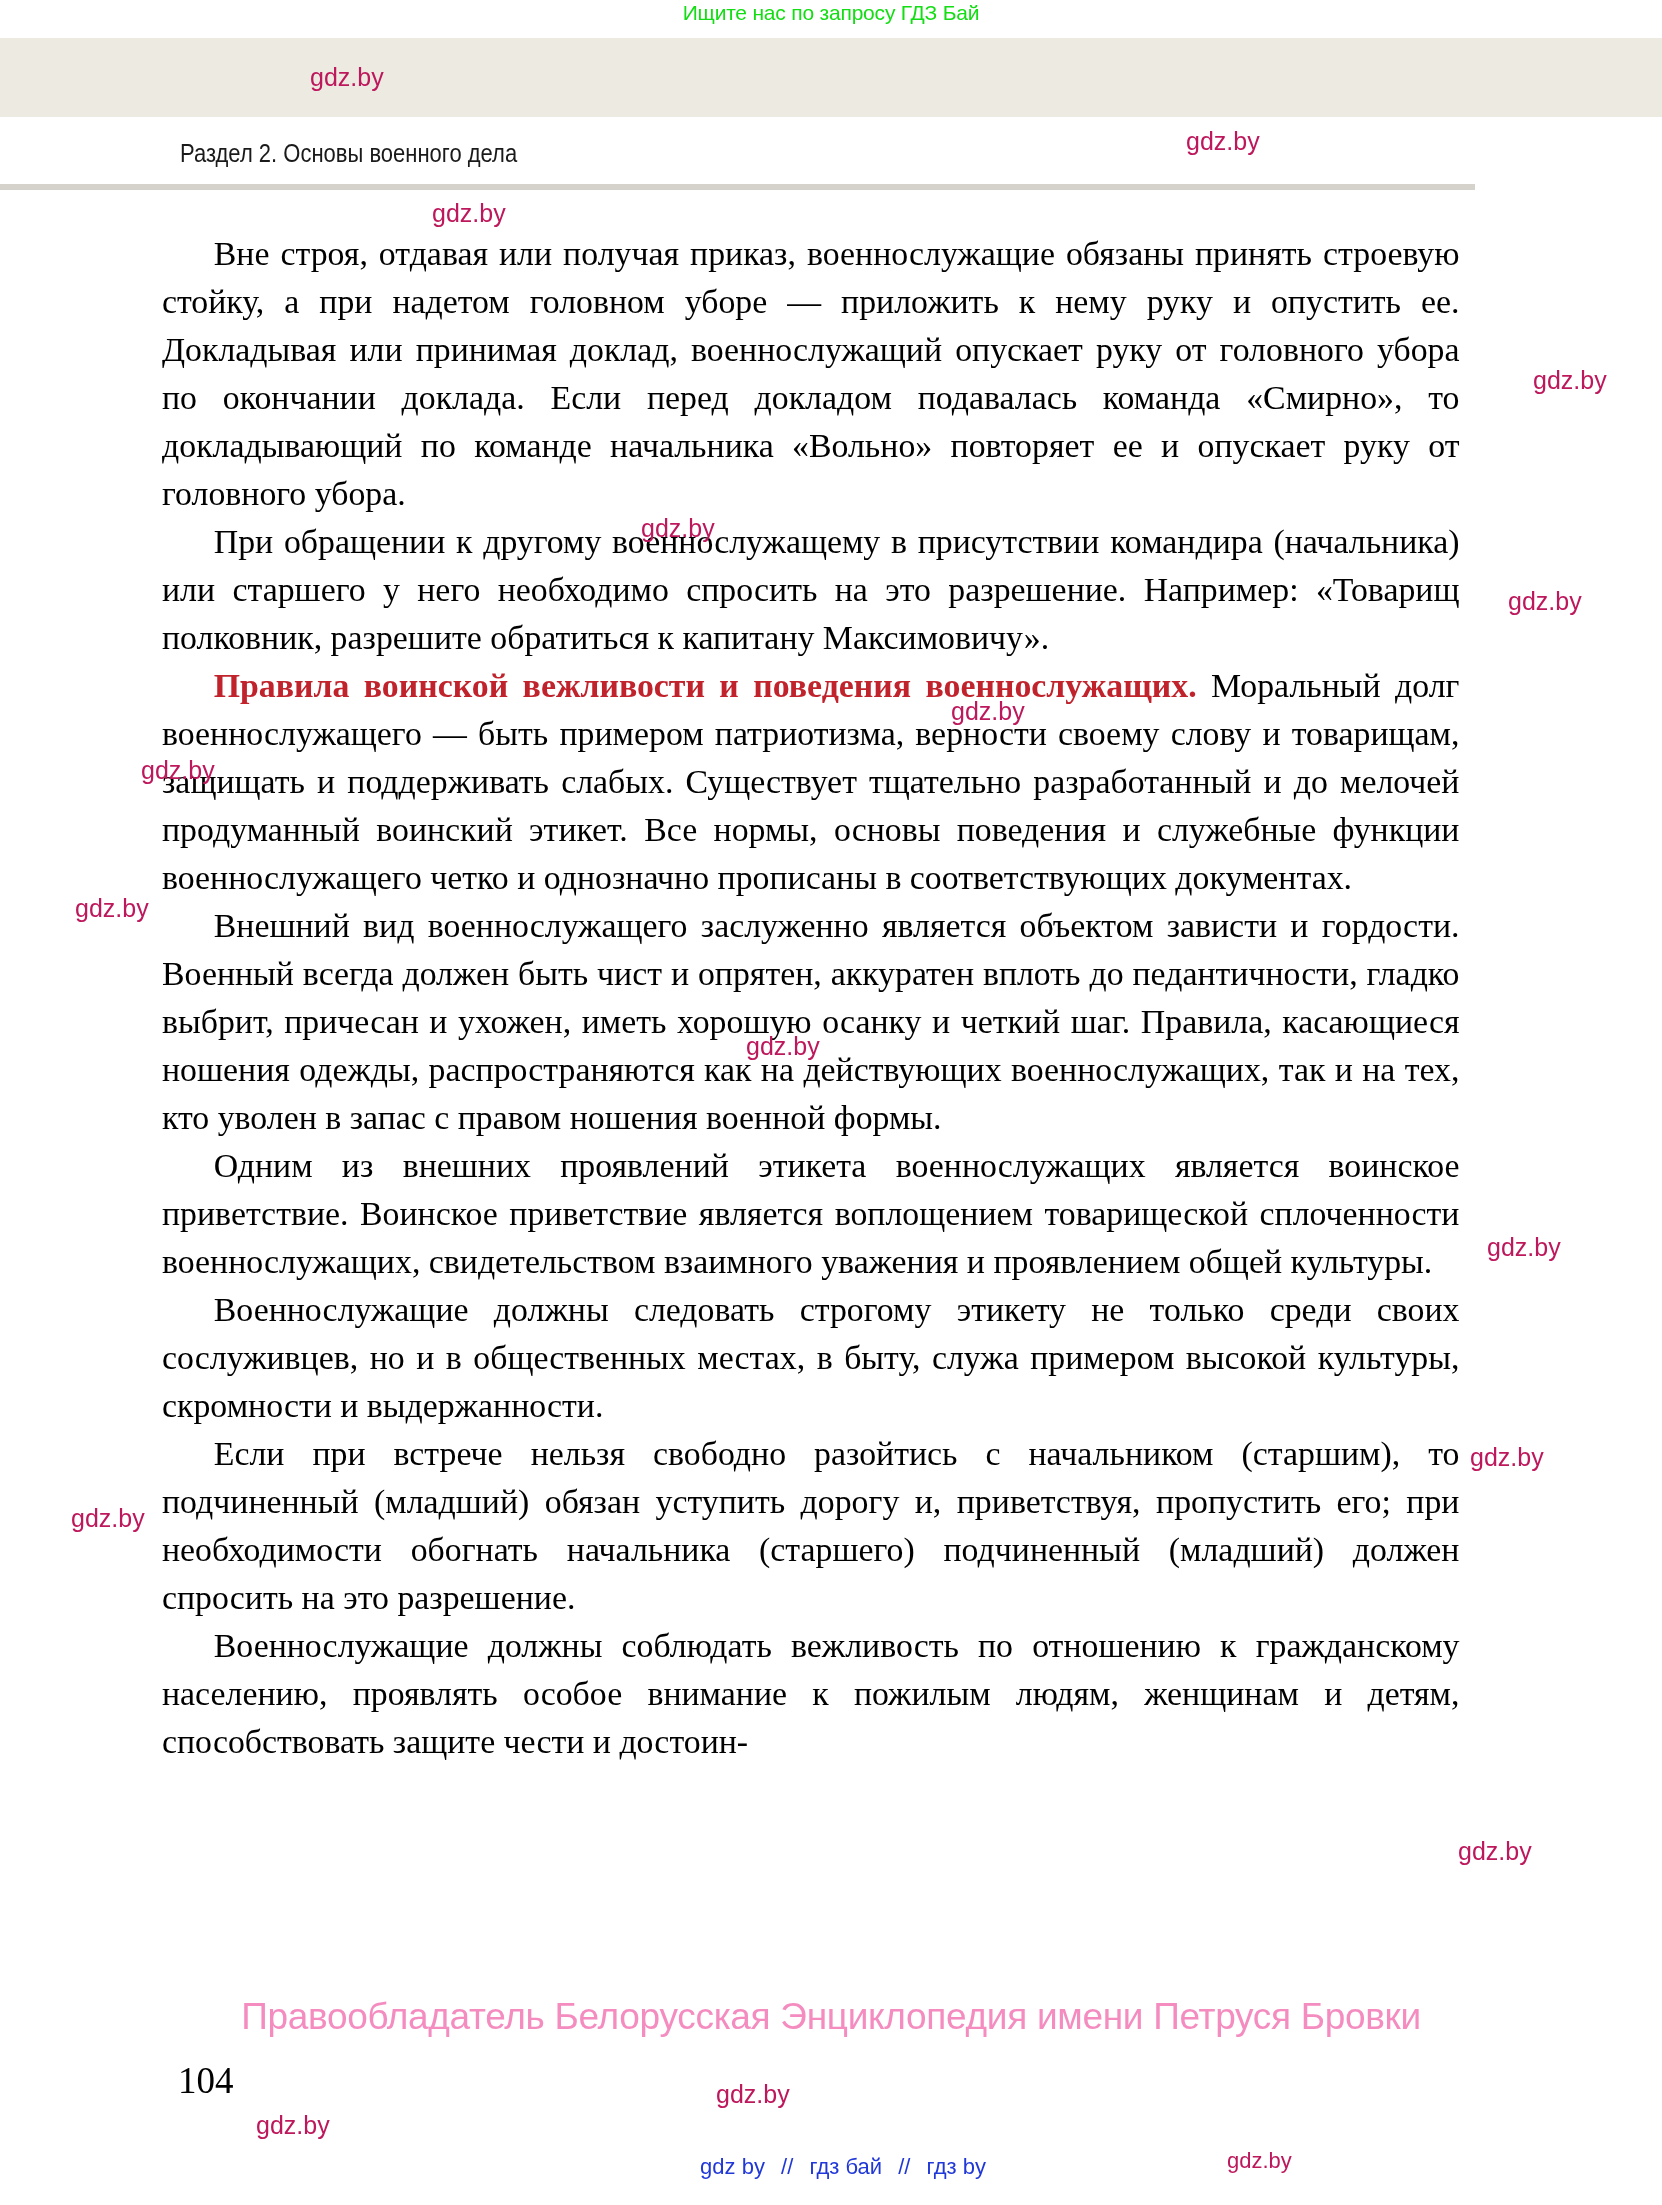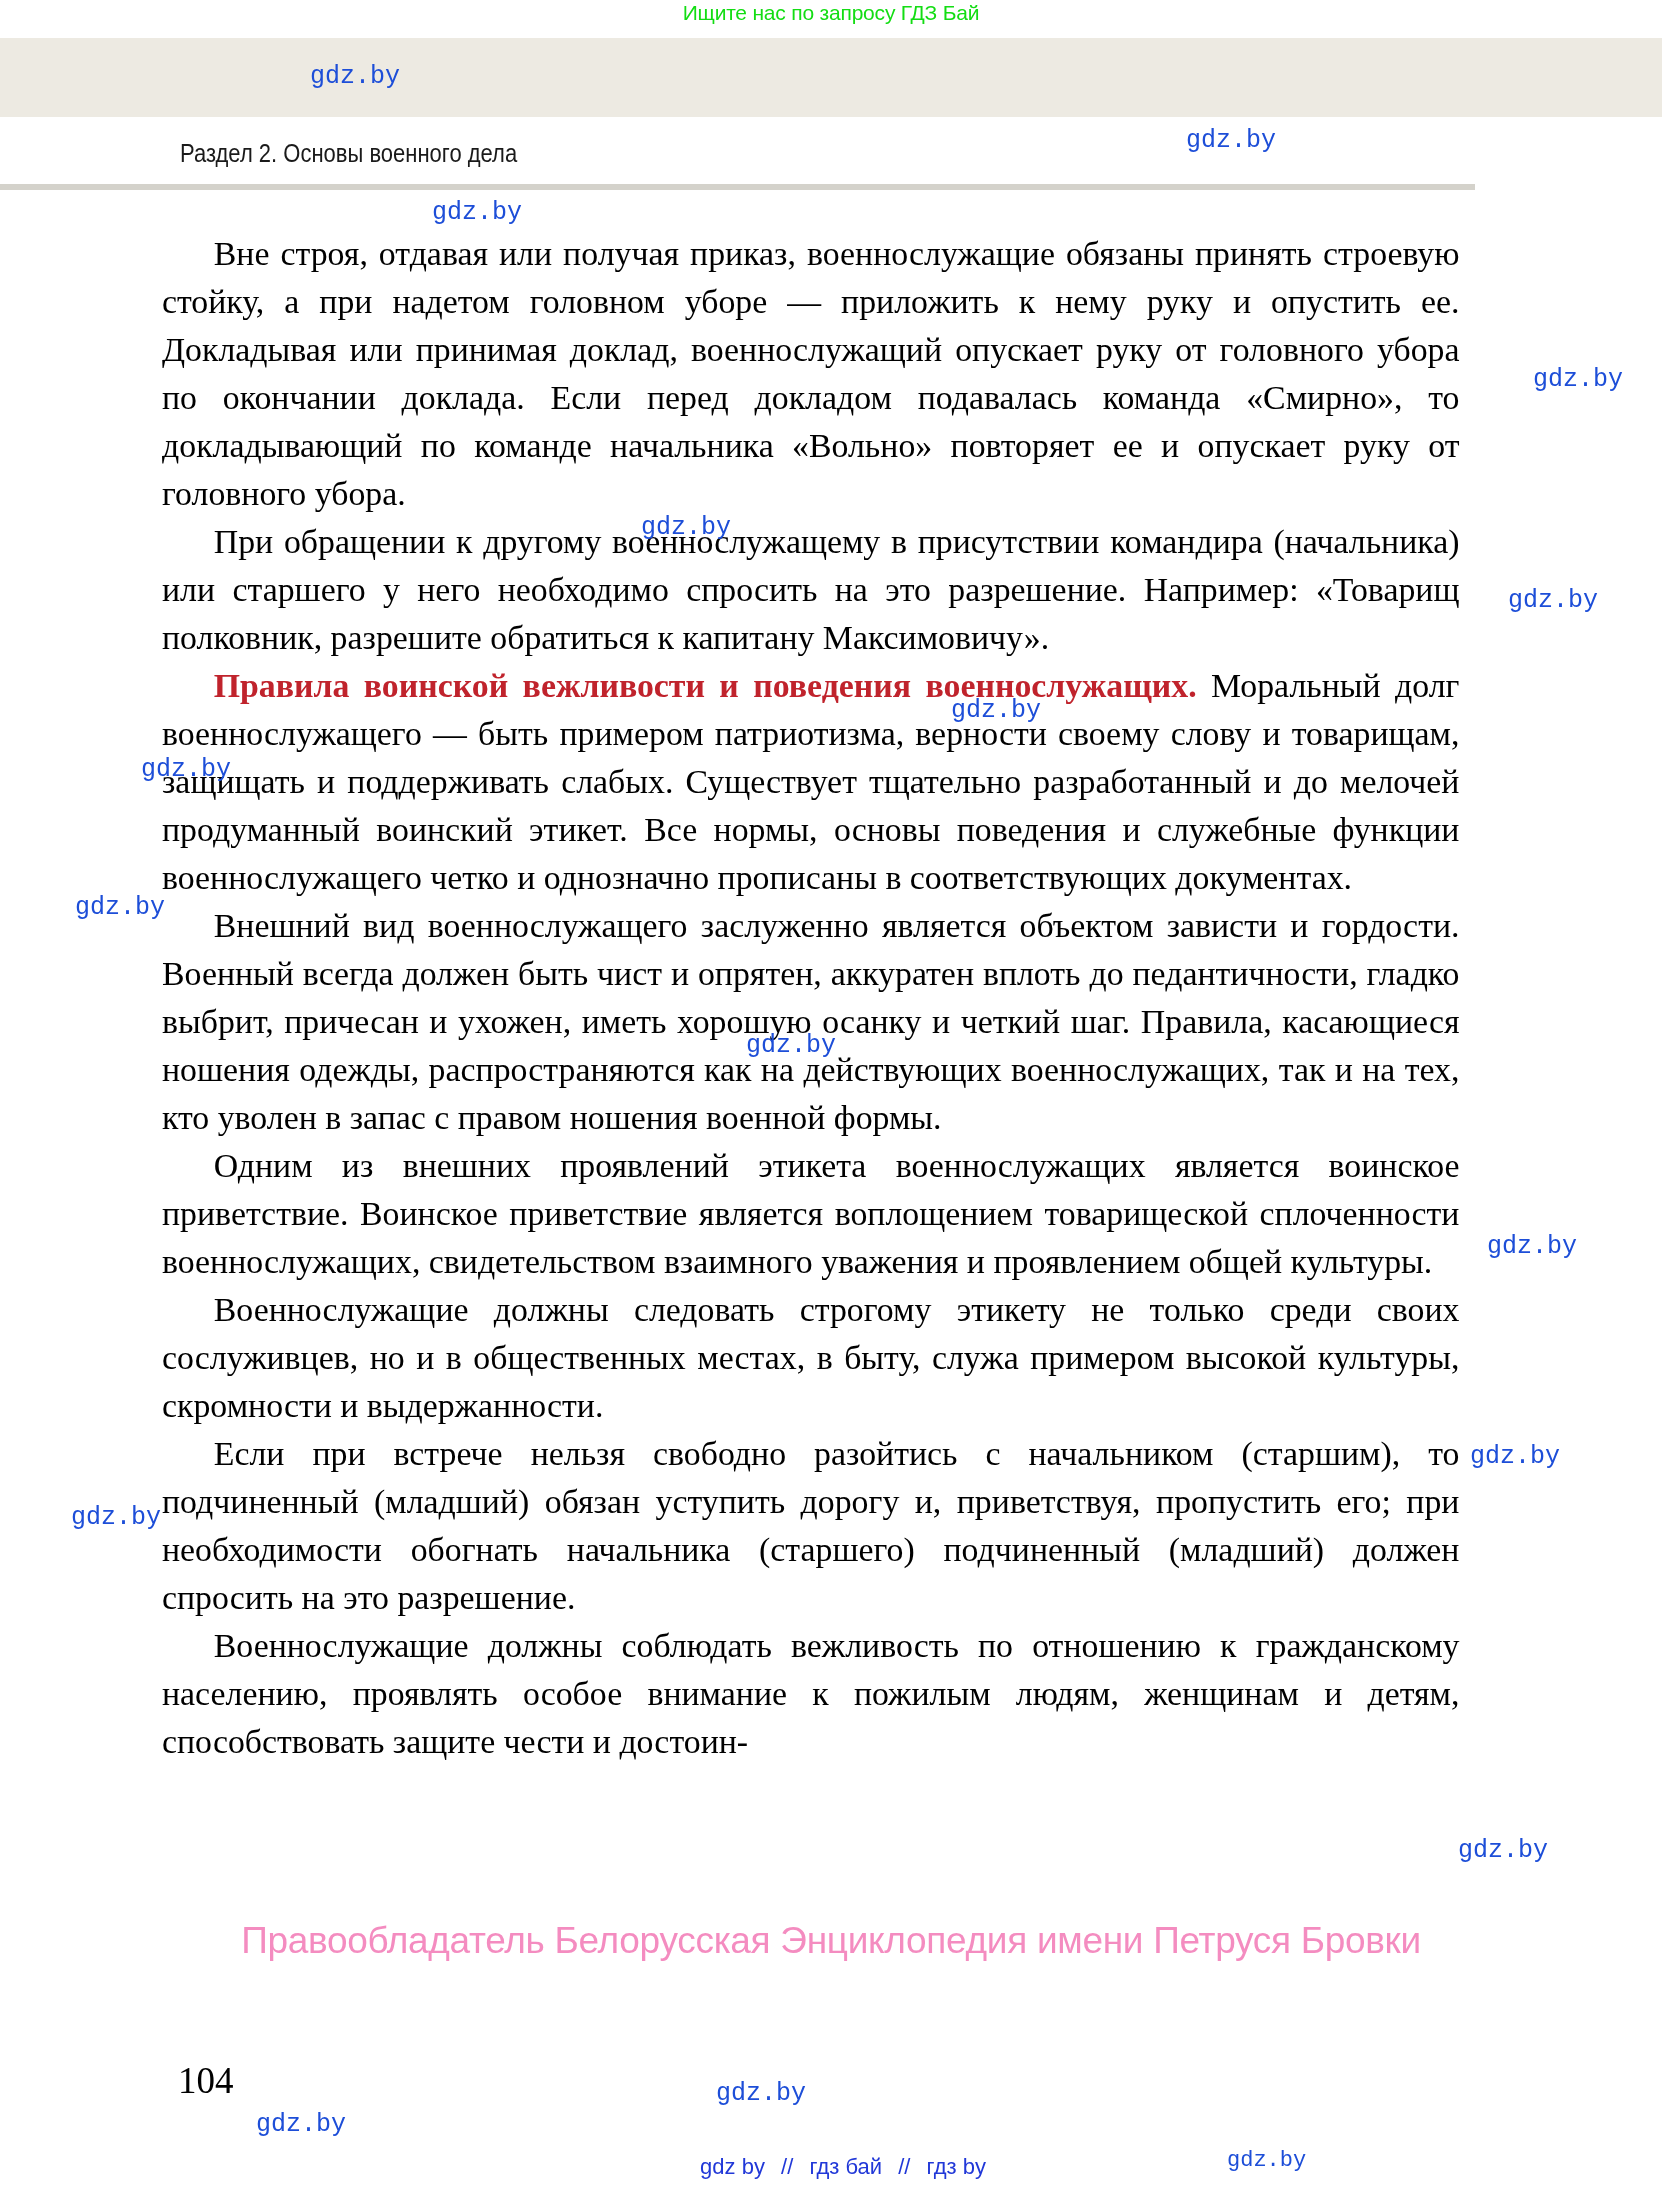--- a/index.html
+++ b/index.html
@@ -100,21 +100,21 @@
     font-family: "Liberation Serif", serif;
     font-size: 37px;
     line-height: 40px;
     color: #000000;
   }
 
   
   .pink-copyright {
     position: absolute;
     left: 0;
-    top: 1919px;
+    top: 1995px;
     width: 1662px;
     text-align: center;
     font-family: "Liberation Sans", sans-serif;
     font-size: 37px;
     line-height: 44px;
     color: #f48cc0;
     white-space: nowrap;
     letter-spacing: -0.3px;
   }
 
@@ -129,22 +129,22 @@
     font-size: 22px;
     line-height: 27px;
     color: #2138d8;
     white-space: nowrap;
   }
   .bottom-links span { padding: 0 5px; }
 
   
   .wm {
     position: absolute;
-    font-family: Liberation Mono, monospace;
-    color: #1d4ed8;
+    font-family: Liberation Sans, sans-serif;
+    color: #be185d;
     white-space: nowrap;
     font-size: 25px;
     line-height: 28.5px;
   }
 </style>
 </head>
 <body>
 
 <div class="page">
 

